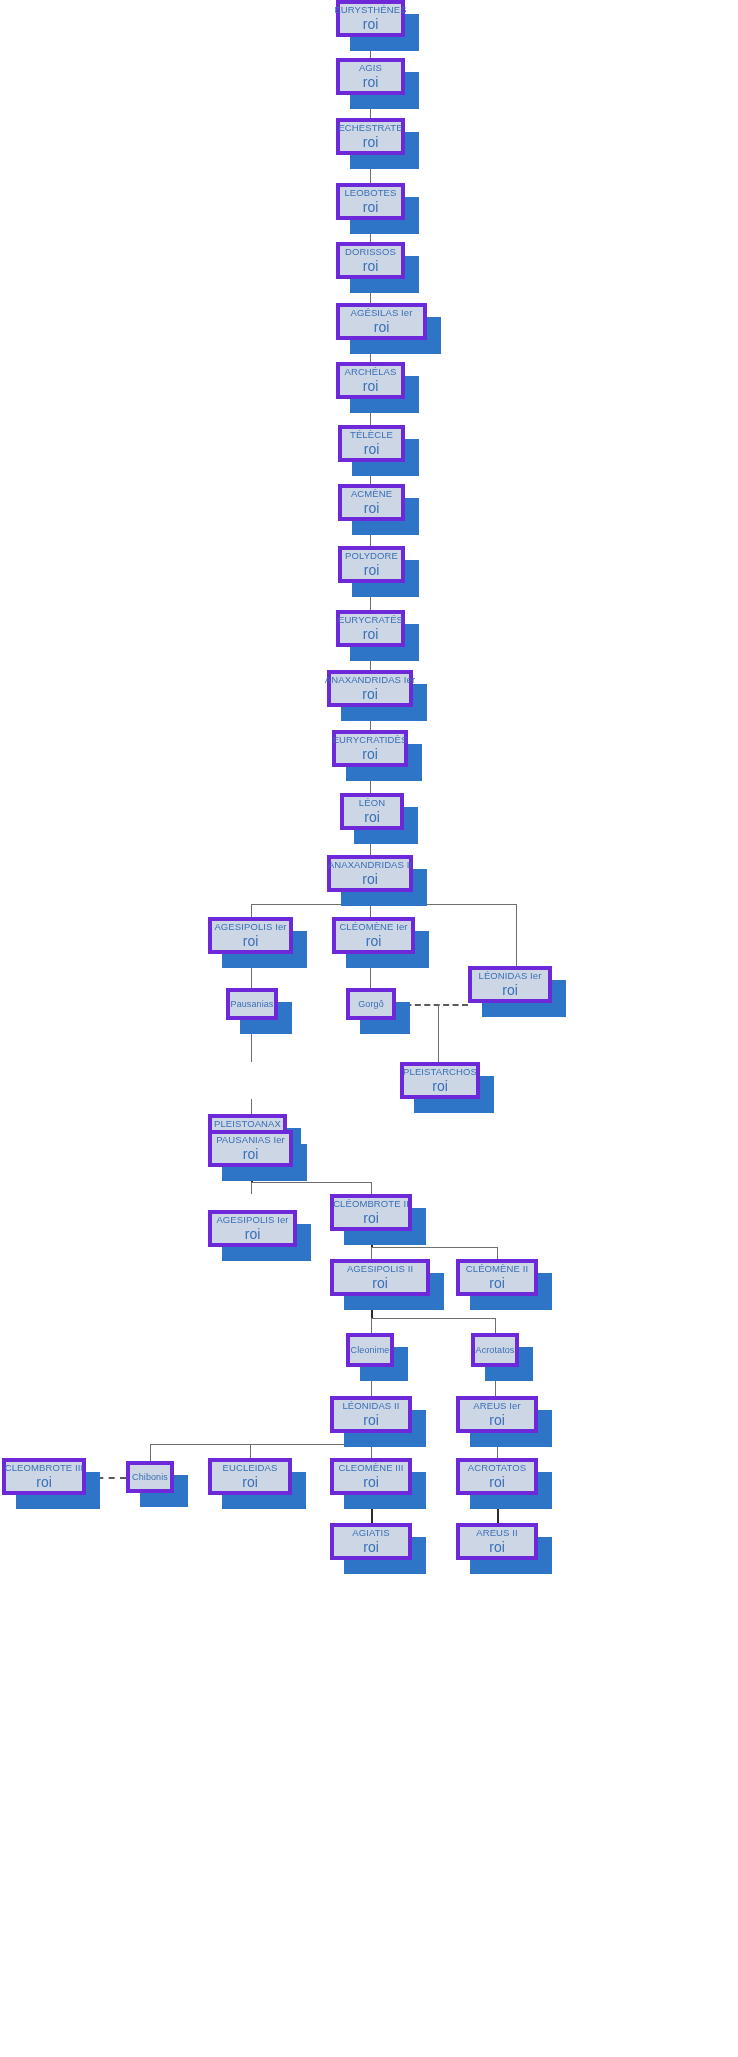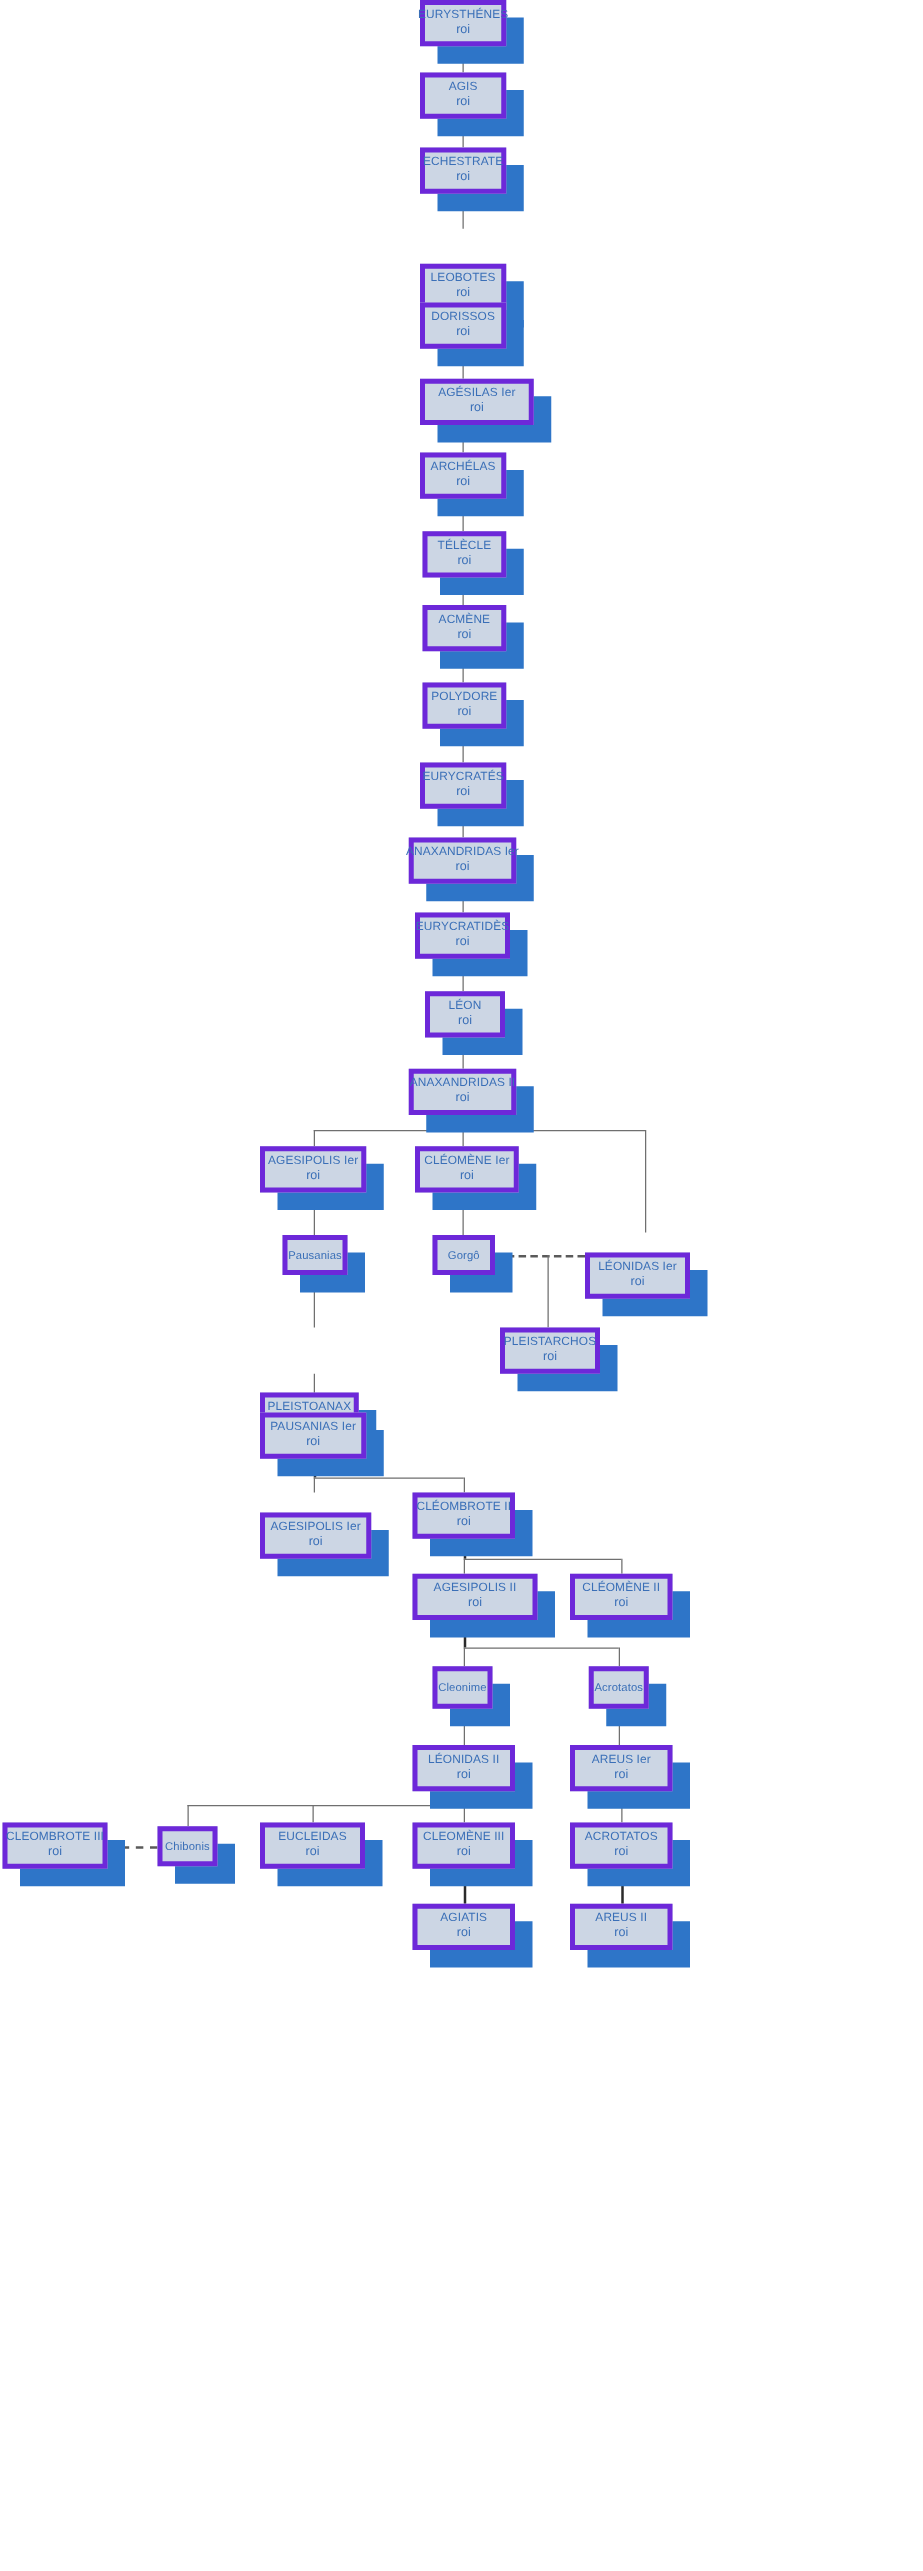--- a/index.html
+++ b/index.html
@@ -60,21 +60,21 @@
   }
   .node .name{
     color:#3a6fb7;
     font-size:9.5px;
     letter-spacing:.1px;
     white-space:nowrap;
     text-align:center;
   }
   .node .role{
     color:#3a6fb7;
-    font-size:10px;
+    font-size:14px;
     text-align:center;
   }
   
   .node.small .name{font-size:9px;}
 </style>
 </head>
 <body>
 
 <div id="canvas">
   <div id="lines-layer">
@@ -142,21 +142,21 @@
           <div class="role">roi</div>
         </div>
       </div>
       <div class="node" style="left: 336px; top: 118px; width: 69px; height: 37px;">
         <div class="shadow"></div>
         <div class="body">
           <div class="name">ECHESTRATE</div>
           <div class="role">roi</div>
         </div>
       </div>
-      <div class="node" style="left: 336px; top: 183px; width: 69px; height: 37px; margin-top: 28px;">
+      <div class="node" style="left: 336px; top: 183px; width: 69px; height: 37px;">
         <div class="shadow"></div>
         <div class="body">
           <div class="name">LEOBOTES</div>
           <div class="role">roi</div>
         </div>
       </div>
       <div class="node" style="left: 336px; top: 242px; width: 69px; height: 37px;">
         <div class="shadow"></div>
         <div class="body">
           <div class="name">DORISSOS</div>
@@ -252,21 +252,21 @@
         <div class="body">
           <div class="name">Pausanias</div>
         </div>
       </div>
       <div class="node small" style="left: 346px; top: 988px; width: 50px; height: 32px;">
         <div class="shadow"></div>
         <div class="body">
           <div class="name">Gorgô</div>
         </div>
       </div>
-      <div class="node" style="left: 468px; top: 1002px; width: 84px; height: 37px;">
+      <div class="node" style="left: 468px; top: 966px; width: 84px; height: 37px;">
         <div class="shadow"></div>
         <div class="body">
           <div class="name">LÉONIDAS Ier</div>
           <div class="role">roi</div>
         </div>
       </div>
       <div class="node" style="left: 208px; top: 1114px; width: 79px; height: 37px;">
         <div class="shadow"></div>
         <div class="body">
           <div class="name">PLEISTOANAX</div>

